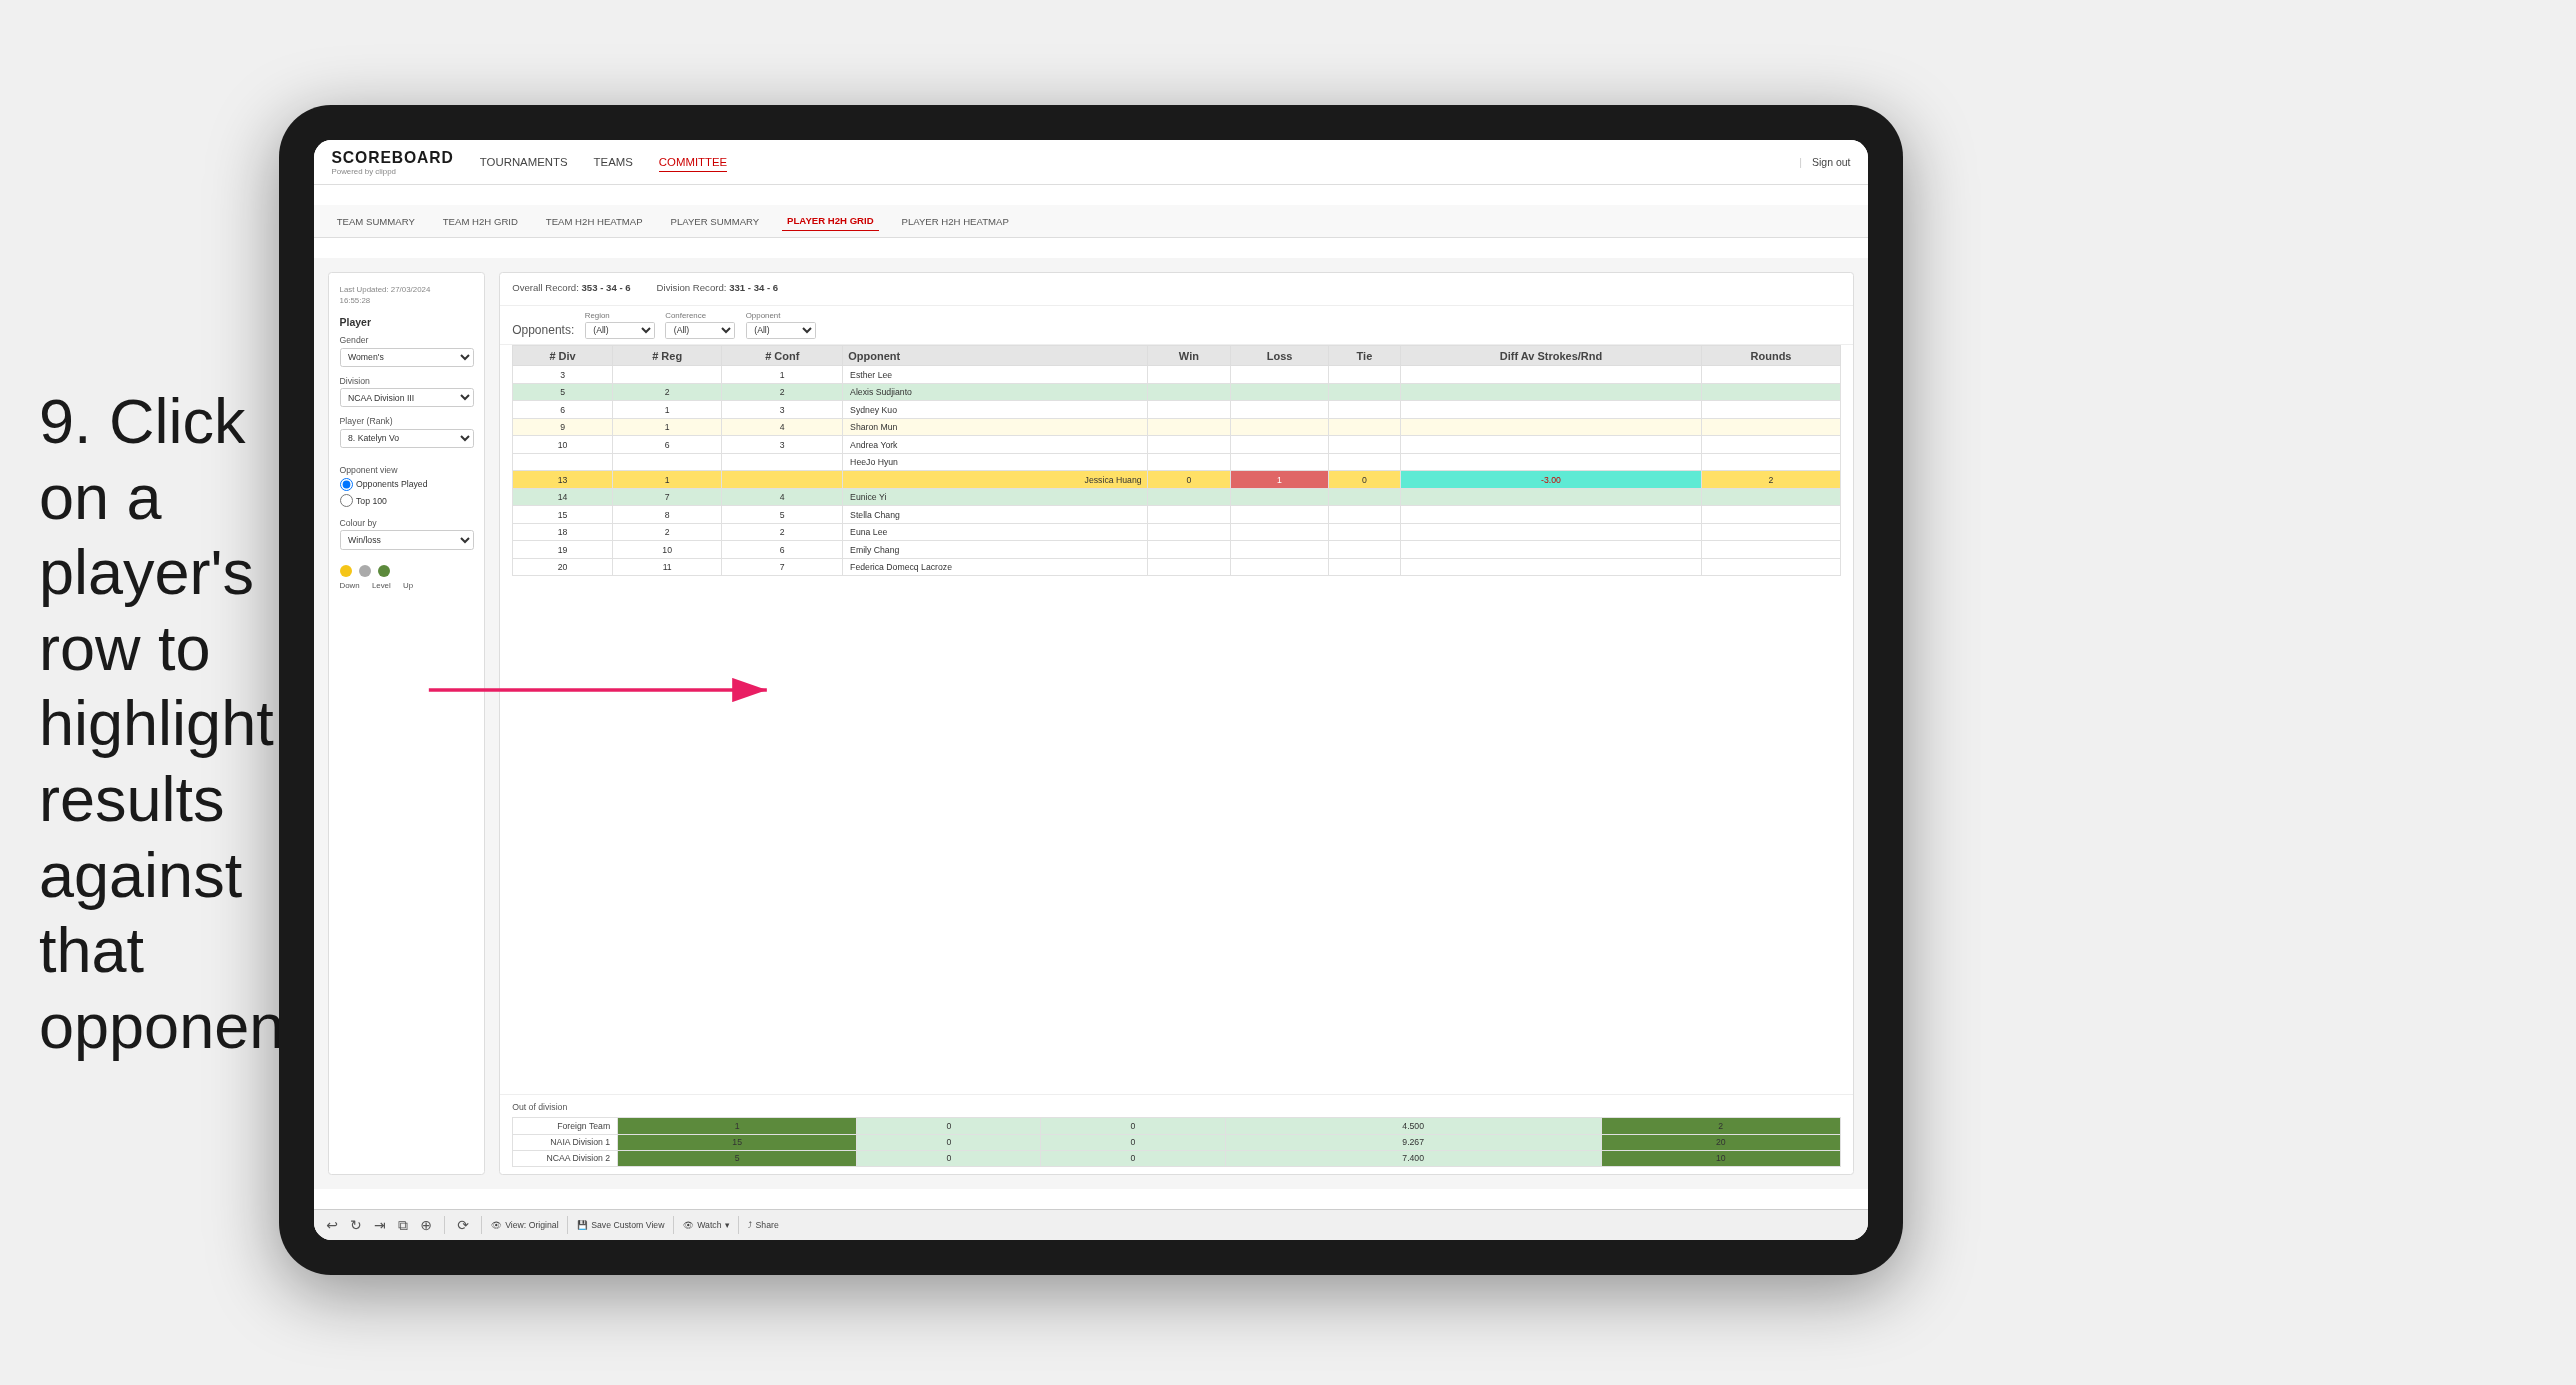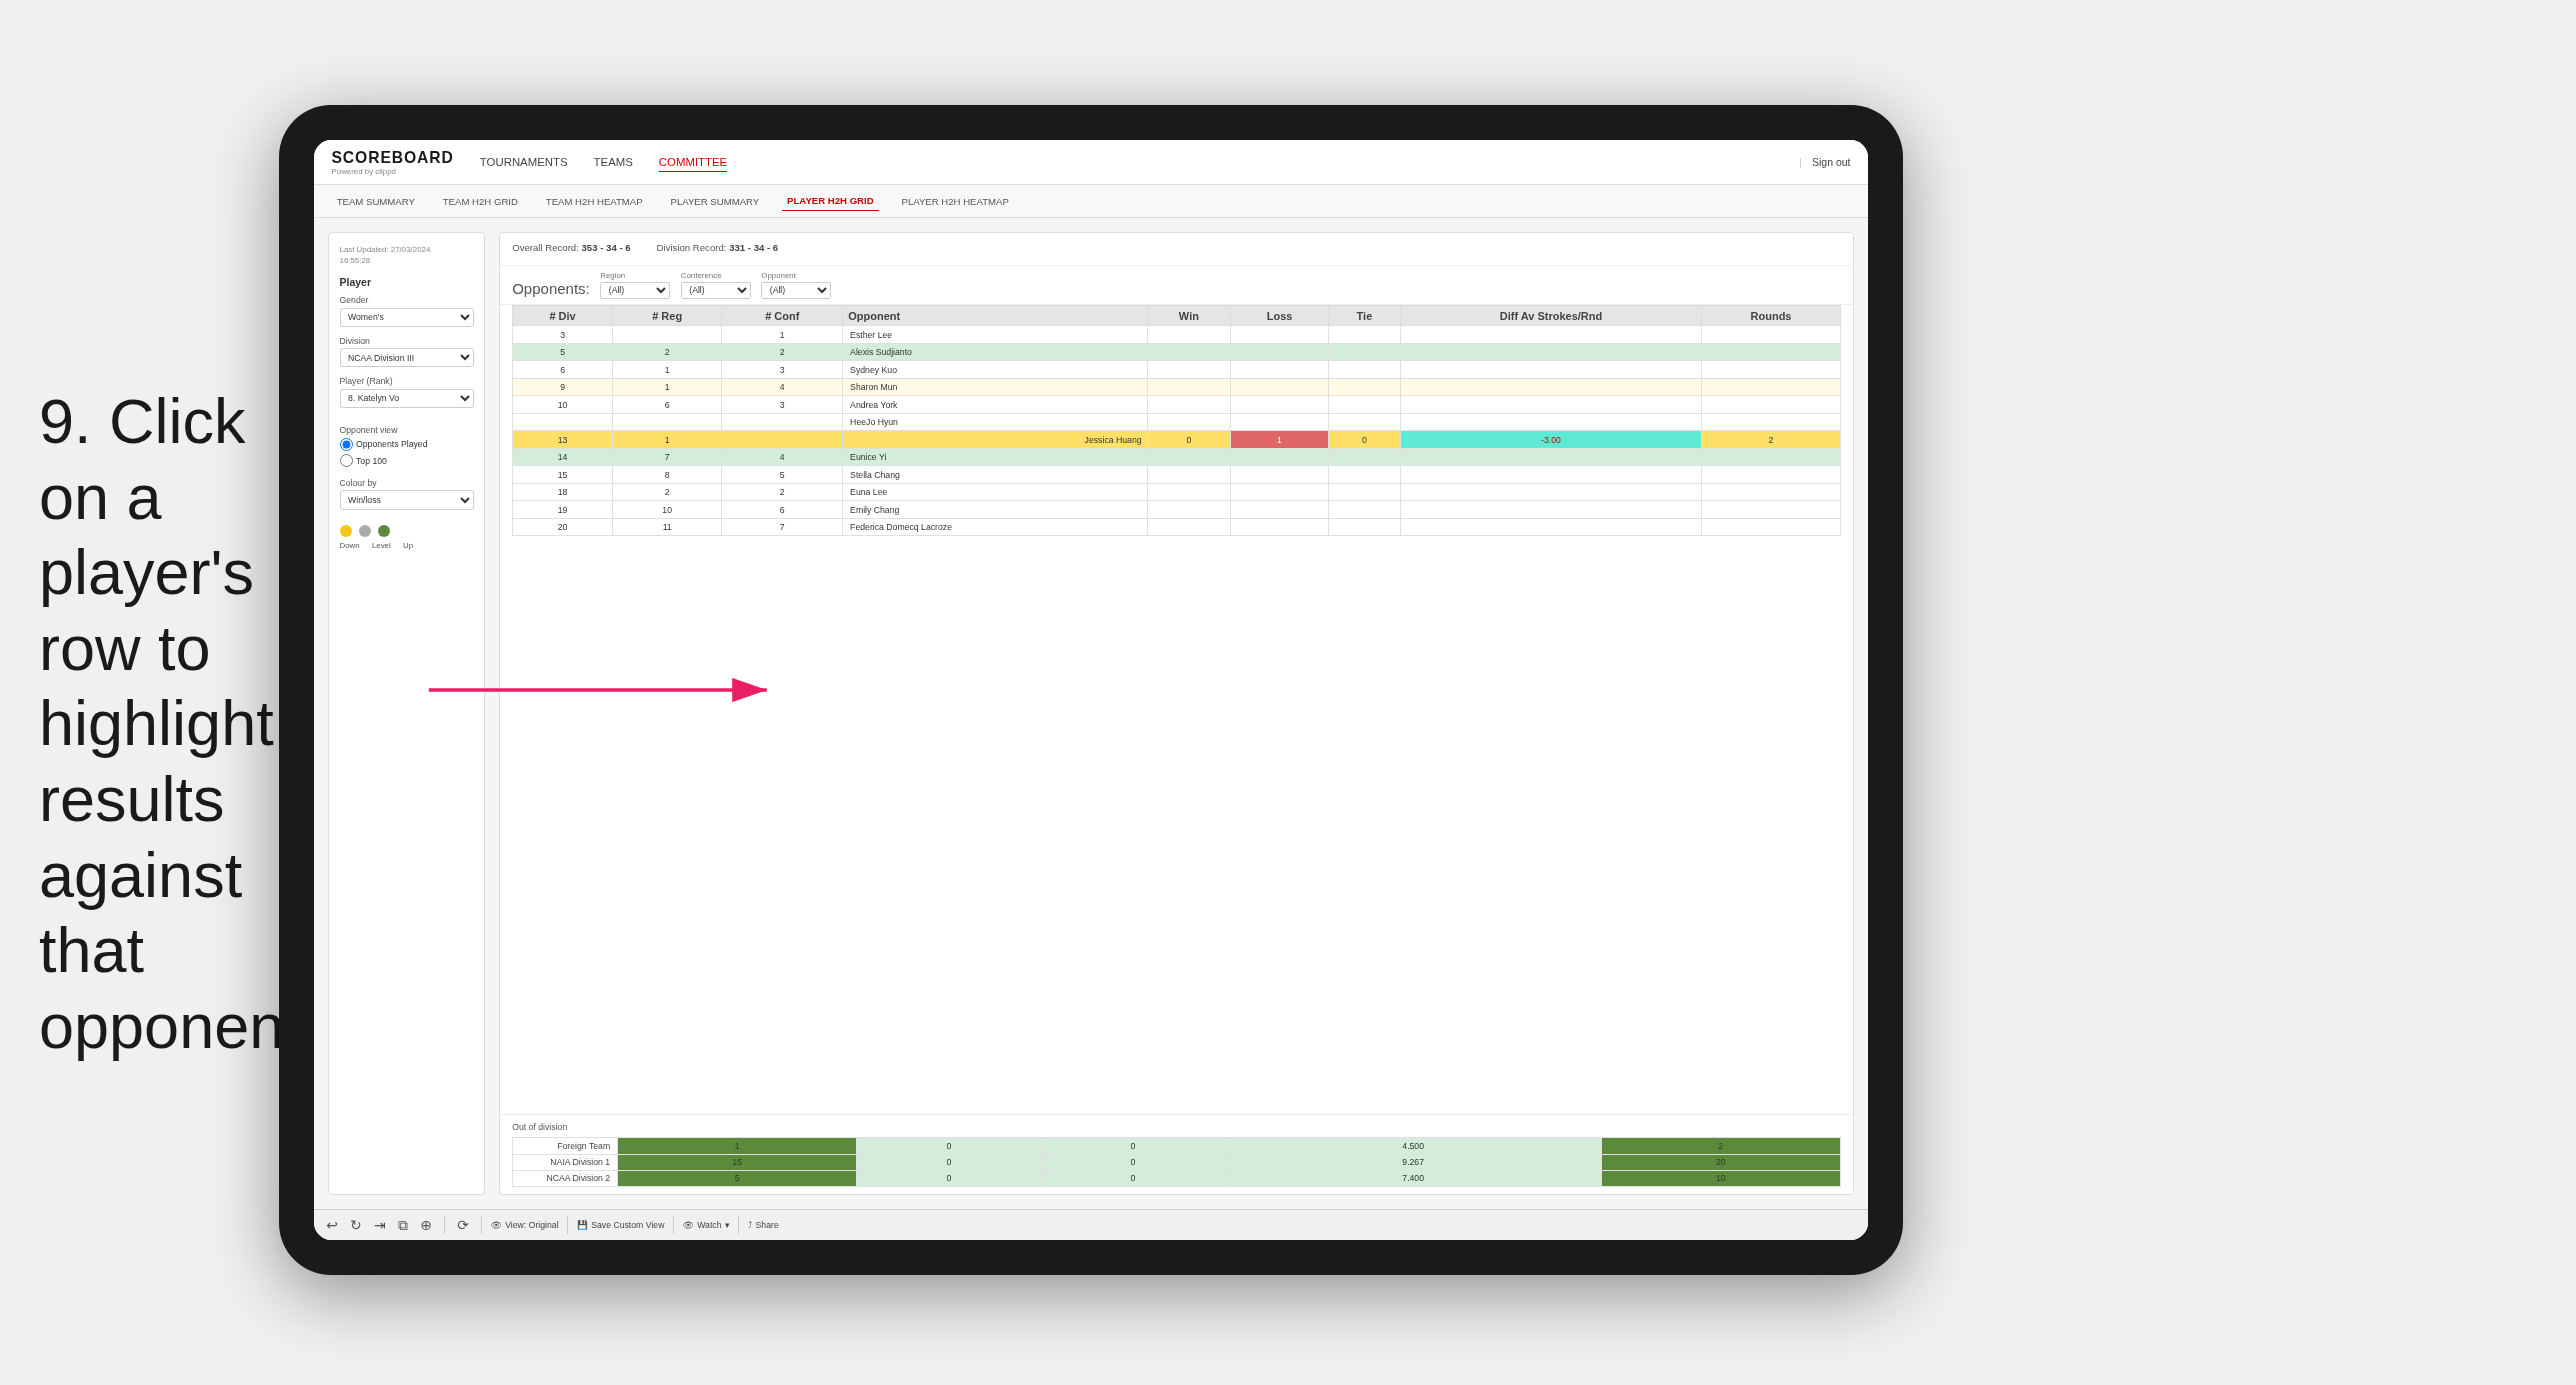--- a/index.html
+++ b/index.html
@@ -28,20 +28,21 @@
       position: absolute;
       top: 35px;
       left: 35px;
       right: 35px;
       bottom: 35px;
       background: #fff;
       border-radius: 17.5px;
       overflow: hidden;
       display: flex;
       flex-direction: column;
+      gap: 20px;
     }
 
     
     .nav-bar {
       background: #fff;
       border-bottom: 0.9px solid #ddd;
       padding: 0 17.5px;
       display: flex;
       align-items: center;
       height: 45px;
@@ -280,21 +281,21 @@
       font-size: 8.7px;
       padding: 1.7px 3.5px;
       border: 0.9px solid #ccc;
       border-radius: 1.7px;
       background: #fff;
       color: #333;
       min-width: 70px;
     }
 
     .opponents-label {
-      font-size: 15px;
+      font-size: 12px;
       color: #555;
       align-self: flex-end;
       padding-bottom: 1.7px;
     }
 
     
     .data-table-wrapper {
       flex: 1;
       overflow: auto;
       padding: 0 12.2px 7px;

